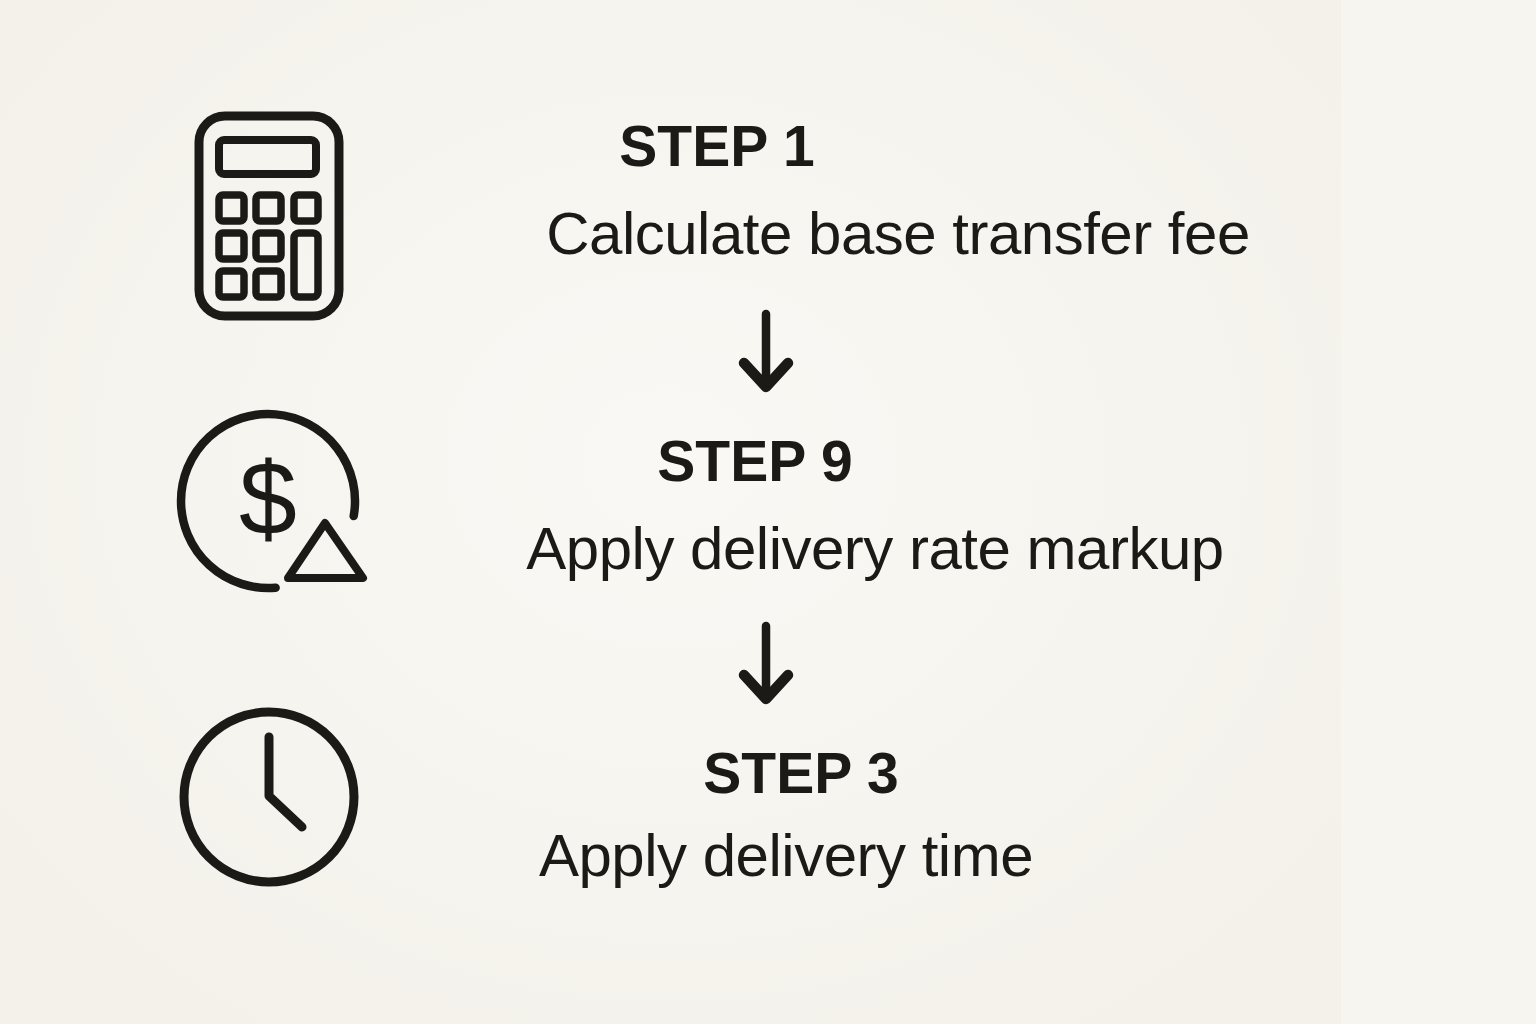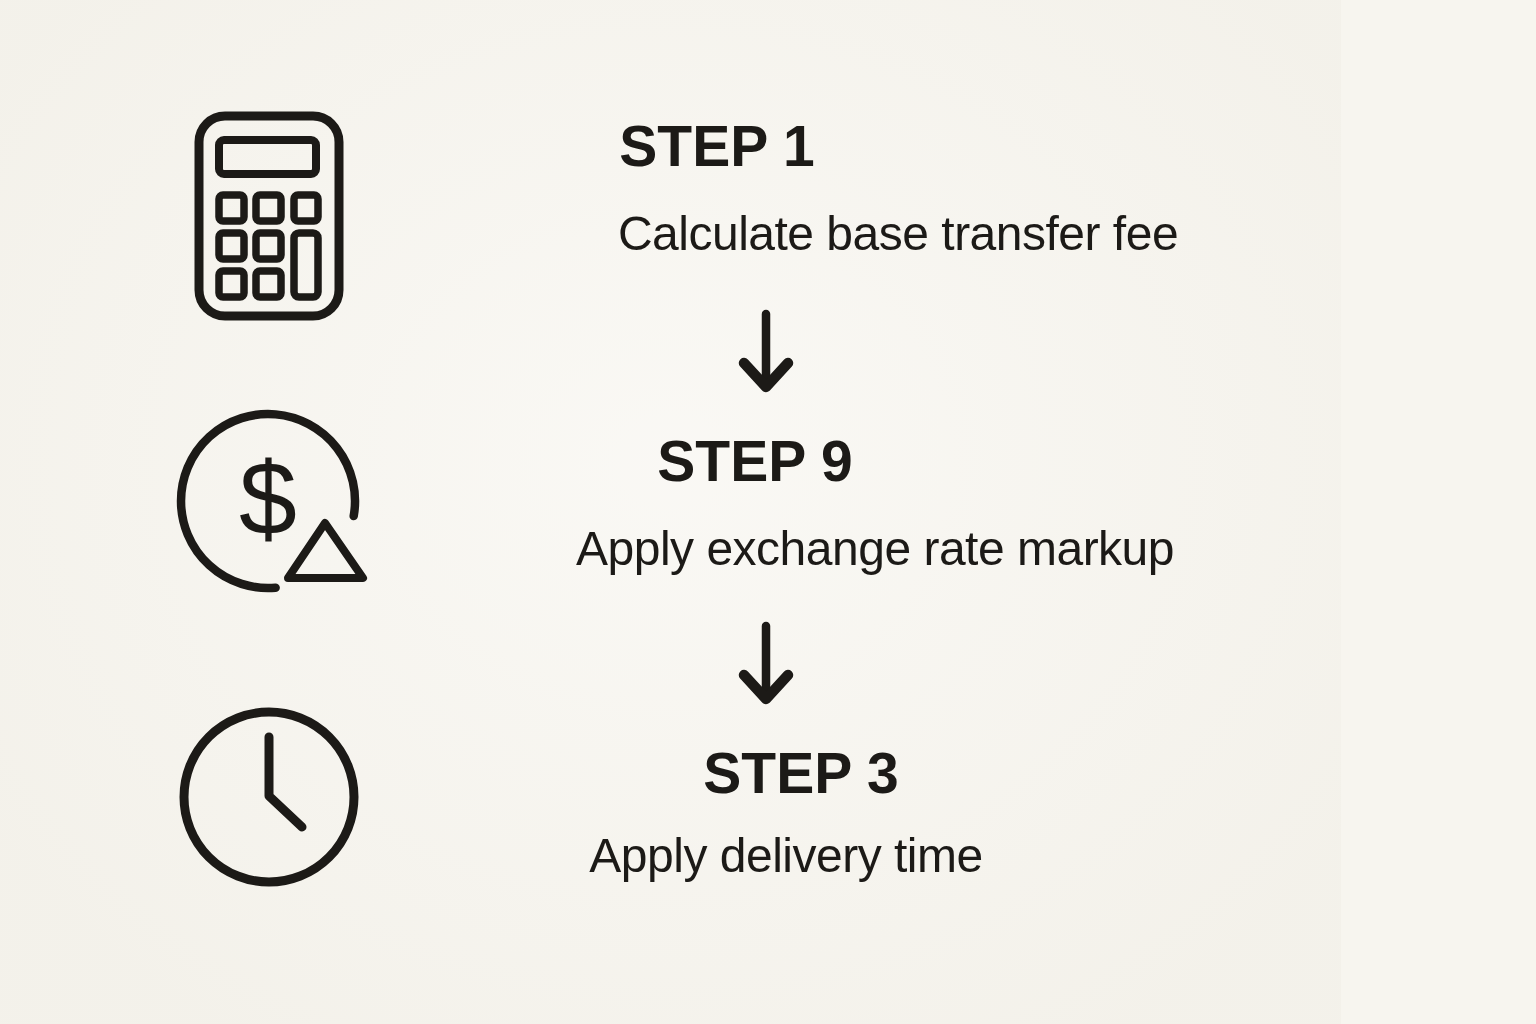--- a/index.html
+++ b/index.html
@@ -22,21 +22,21 @@
   .cx { transform: translateX(-50%); white-space: nowrap; }
   .step-label {
     font-weight: 700;
     font-size: 57px;
     line-height: 57px;
     letter-spacing: 0px;
     color: var(--ink);
   }
   .step-desc {
     font-weight: 400;
-    font-size: 48px;
+    font-size: 60px;
     line-height: 68px;
     letter-spacing: -0.5px;
     color: var(--ink);
   }
   svg { display: block; }
   svg .stroke {
     fill: none;
     stroke: var(--ink);
     stroke-linecap: round;
     stroke-linejoin: round;
@@ -75,21 +75,21 @@
     <path class="stroke" d="M 8 57 L 30 81 L 52 57" stroke-width="10.5"></path>
   </svg>
 
   <section>
     <svg class="abs" style="left:176px; top:404px;" width="200" height="192" viewBox="0 0 200 192" aria-hidden="true">
       <path class="stroke" d="M 177.7 112.1 A 87 87 0 1 0 99.6 183.7" stroke-width="8.5"></path>
       <text class="glyph" x="92" y="130" font-size="104" text-anchor="middle">$</text>
       <path class="stroke" d="M 149 119 L 187 174 L 112 174 Z" stroke-width="8"></path>
     </svg>
     <div class="abs cx step-label" style="left:755px; top:433px;">STEP 9</div>
-    <div class="abs cx step-desc" style="left:875px; top:515px;">Apply exchange rate markup</div>
+    <div class="abs cx step-desc" style="left:875px; top:515px;">Apply delivery rate markup</div>
   </section>
 
   <svg class="abs" style="left:736px; top:618px;" width="60" height="100" viewBox="0 0 60 100" aria-hidden="true">
     <path class="stroke" d="M 30 8 L 30 78" stroke-width="8.5"></path>
     <path class="stroke" d="M 8 57 L 30 81 L 52 57" stroke-width="10.5"></path>
   </svg>
 
   <section>
     <svg class="abs" style="left:178px; top:706px;" width="182" height="182" viewBox="0 0 182 182" aria-hidden="true">
       <circle class="stroke" cx="91" cy="91" r="85" stroke-width="9"></circle>

